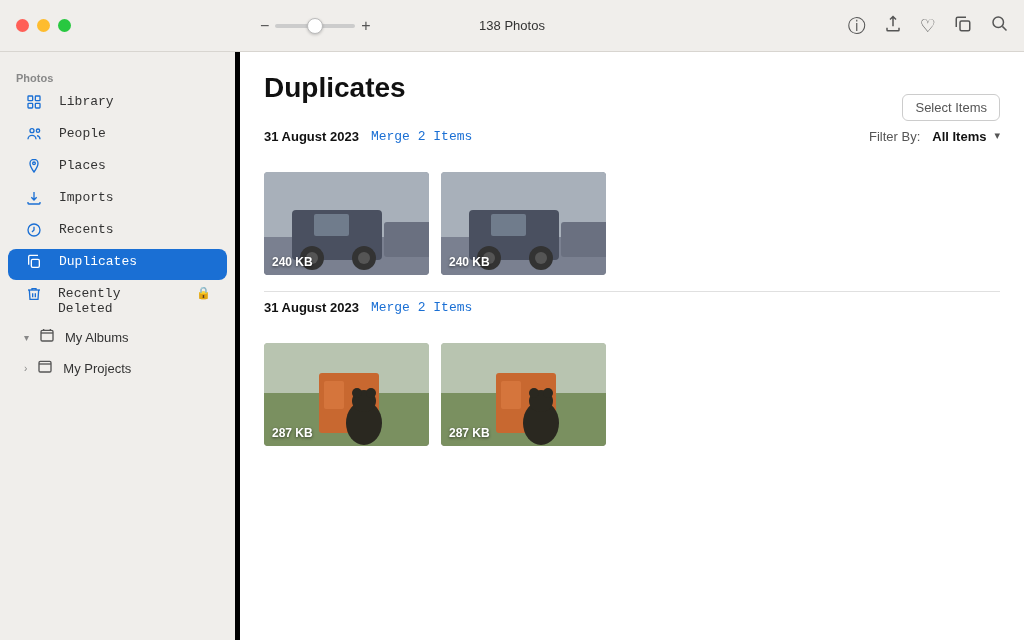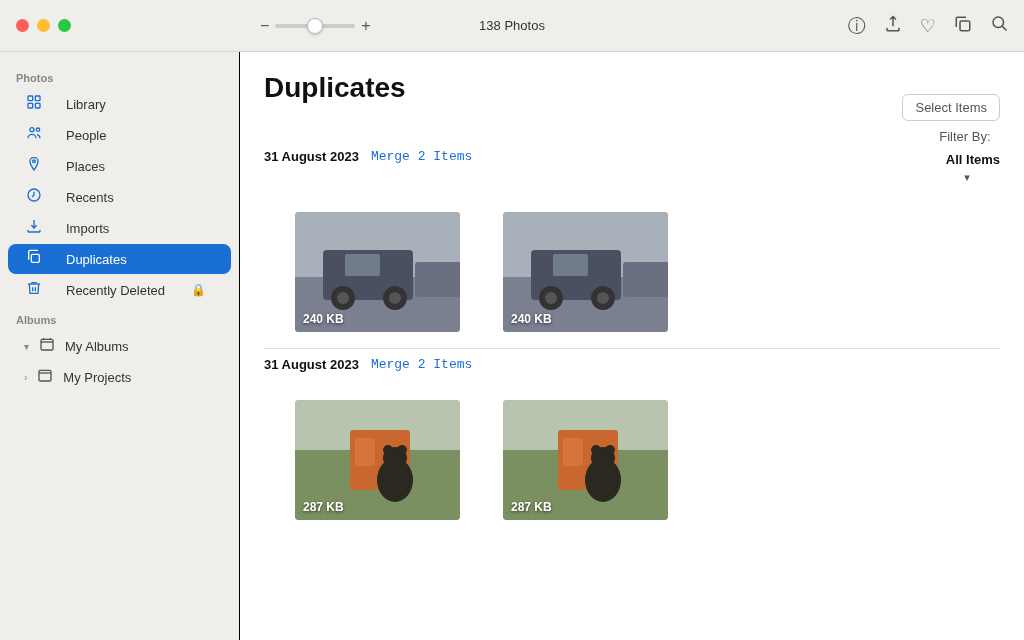--- a/index.html
+++ b/index.html
@@ -95,40 +95,40 @@
       overflow: hidden;
     }
 
     
     .sidebar {
       width: 240px;
       background: #f0eeeb;
       flex-shrink: 0;
       overflow-y: auto;
       padding: 12px 0;
-      border-right: 1px solid #000000;
+      border-right: 5px solid #000000;
     }
     .sidebar-section-label {
       font-size: 11px;
       font-weight: 600;
       color: #888;
       padding: 8px 16px 4px 16px;
       text-transform: none;
       letter-spacing: 0;
     }
     .sidebar-item {
       display: flex;
-      align-items: center;
-      gap: 22px;
+      gap: 15px;
       padding: 5px 16px;
       font-size: 13px;
       color: #333;
       cursor: pointer;
       border-radius: 8px;
       margin: 1px 8px;
+      font-family: Liberation Mono, monospace;
     }
     .sidebar-item.active {
       background: #1a6fd4;
       color: white;
     }
     .sidebar-item.active .sidebar-icon {
       color: white;
     }
     .sidebar-icon {
       font-size: 16px;
@@ -210,58 +210,54 @@
       color: #111;
     }
     .merge-link {
       font-size: 13px;
       color: #1a6fd4;
       cursor: pointer;
       font-family: Liberation Mono, monospace;
     }
     .filter-by {
       display: flex;
-      align-items: center;
       gap: 4px;
       font-size: 13px;
       color: #555;
       cursor: pointer;
-      flex-direction: column;
     }
     .filter-by-label {
       color: #555;
     }
     .filter-by-value {
       font-weight: 600;
       color: #111;
-      margin-left: 16px;
     }
 
     .divider {
       height: 1px;
       background: #e0e0e0;
       margin: 0 24px;
     }
 
     .photos-grid-section {
       padding: 16px 24px;
     }
     .photos-grid {
       display: flex;
       gap: 12px;
       flex-wrap: wrap;
     }
     .photo-item {
       width: 165px;
-      height: 120px;
+      height: 103px;
       border-radius: 4px;
       overflow: hidden;
       position: relative;
       background: #888;
-      margin-left: 31px;
     }
     .photo-label {
       position: absolute;
       bottom: 6px;
       left: 8px;
       font-size: 12px;
       font-weight: 600;
       color: white;
       text-shadow: 0 1px 3px rgba(0,0,0,0.6);
     }
@@ -346,35 +342,35 @@
           <path d="M12 2C8.7 2 6 4.7 6 8c0 5 6 13 6 13s6-8 6-13c0-3.3-2.7-6-6-6z"></path>
           <circle cx="12" cy="8" r="2"></circle>
         </svg>
       </span>
       <span class="sidebar-item-text">Places</span>
     </div>
 
     <div class="sidebar-item">
       <span class="sidebar-icon">
         <svg width="16" height="16" viewBox="0 0 24 24" fill="none" stroke="#1a6fd4" stroke-width="2">
+          <path d="M12 15V3M8 11l4 4 4-4"></path>
+          <path d="M3 18v2a1 1 0 001 1h16a1 1 0 001-1v-2"></path>
+        </svg>
+      </span>
+      <span class="sidebar-item-text">Imports</span>
+    </div>
+
+    <div class="sidebar-item">
+      <span class="sidebar-icon">
+        <svg width="16" height="16" viewBox="0 0 24 24" fill="none" stroke="#1a6fd4" stroke-width="2">
           <circle cx="12" cy="12" r="9"></circle>
           <polyline points="12 7 12 12 9 15"></polyline>
         </svg>
       </span>
       <span class="sidebar-item-text">Recents</span>
-    </div>
-
-    <div class="sidebar-item">
-      <span class="sidebar-icon">
-        <svg width="16" height="16" viewBox="0 0 24 24" fill="none" stroke="#1a6fd4" stroke-width="2">
-          <path d="M12 15V3M8 11l4 4 4-4"></path>
-          <path d="M3 18v2a1 1 0 001 1h16a1 1 0 001-1v-2"></path>
-        </svg>
-      </span>
-      <span class="sidebar-item-text">Imports</span>
     </div>
 
     <div class="sidebar-item active">
       <span class="sidebar-icon">
         <svg width="16" height="16" viewBox="0 0 24 24" fill="none" stroke="white" stroke-width="2">
           <rect x="8" y="8" width="12" height="12" rx="2"></rect>
           <path d="M4 16V4a2 2 0 012-2h12"></path>
         </svg>
       </span>
       <span class="sidebar-item-text">Duplicates</span>
@@ -386,21 +382,20 @@
           <polyline points="3 6 5 6 21 6"></polyline>
           <path d="M19 6l-1 14H6L5 6"></path>
           <path d="M10 11v6M14 11v6"></path>
           <path d="M9 6V4h6v2"></path>
         </svg>
       </span>
       <span class="sidebar-item-text">Recently Deleted</span>
       <span class="lock-icon">🔒</span>
     </div>
 
-    <div class="sidebar-section-label">Albums</div>
 
     <div class="sidebar-group">
       <span class="sidebar-chevron">▾</span>
       <span class="sidebar-icon">
         <svg width="16" height="16" viewBox="0 0 24 24" fill="none" stroke="#555" stroke-width="2">
           <rect x="3" y="5" width="18" height="16" rx="2"></rect>
           <path d="M3 9h18"></path>
           <line x1="7" y1="3" x2="7" y2="5"></line>
           <line x1="17" y1="3" x2="17" y2="5"></line>
         </svg>

